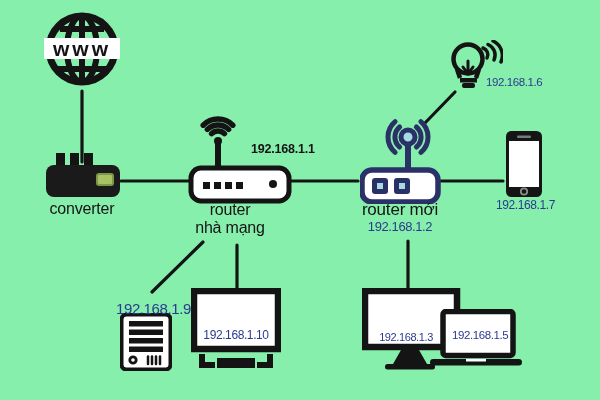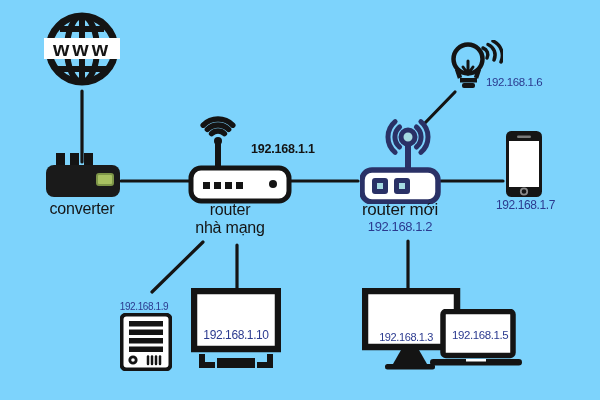--- a/index.html
+++ b/index.html
@@ -4,41 +4,41 @@
 <style>
   :root{
     --ink:#141414;
     --navy:#2a3166;
     --blue:#2b3a8f;
     --green:#a8c162;
     --teal:#a6dbe2;
   }
   html,body{margin:0;padding:0;background:#fff;}
   .canvas{
-    position:relative;width:600px;height:400px;background:#7dd3fc;overflow:hidden;
+    position:relative;width:600px;height:400px;background:#86efac;overflow:hidden;
     font-family:"Liberation Sans", sans-serif;
   }
   .icon{position:absolute;line-height:0;z-index:2;}
   .links{position:absolute;left:0;top:0;z-index:1;}
   .lbl{
     position:absolute;z-index:4;font-weight:400;color:var(--ink);
     text-align:center;letter-spacing:-0.2px;white-space:nowrap;line-height:1.1;
   }
   .ip{color:var(--blue);letter-spacing:-0.4px;text-align:center;}
   .left{text-align:left;}
   
   .converter-lbl{left:34px;top:200px;width:96px;font-size:16px;}
   .isp-lbl1{left:185px;top:201px;width:90px;font-size:16px;}
   .isp-lbl2{left:185px;top:219px;width:90px;font-size:16px;}
   .isp-ip{left:228px;top:143px;font-size:12.5px;font-weight:700;margin-left:23px;}
   .new-lbl{left:354px;top:201px;width:92px;font-size:17px;}
   .new-ip{left:354px;top:220px;width:92px;font-size:13px;}
   .bulb-ip{left:486px;top:76px;font-size:11.5px;}
   .phone-ip{left:496px;top:199px;width:56px;font-size:12px;}
-  .server-ip{left:116px;top:301px;width:56px;font-size:10px;}
+  .server-ip{left:116px;top:301px;width:56px;font-size:15px;}
   .monitor-ip{left:196px;top:329px;width:80px;font-size:12px;}
   .desktop-ip{left:378px;top:331px;width:56px;font-size:11px;}
   .laptop-ip{left:452px;top:329px;width:56px;font-size:11.5px;}
 </style>
 </head>
 <body>
 
 <div class="canvas">
 
   <svg class="links" width="600" height="400" viewBox="0 0 600 400">

